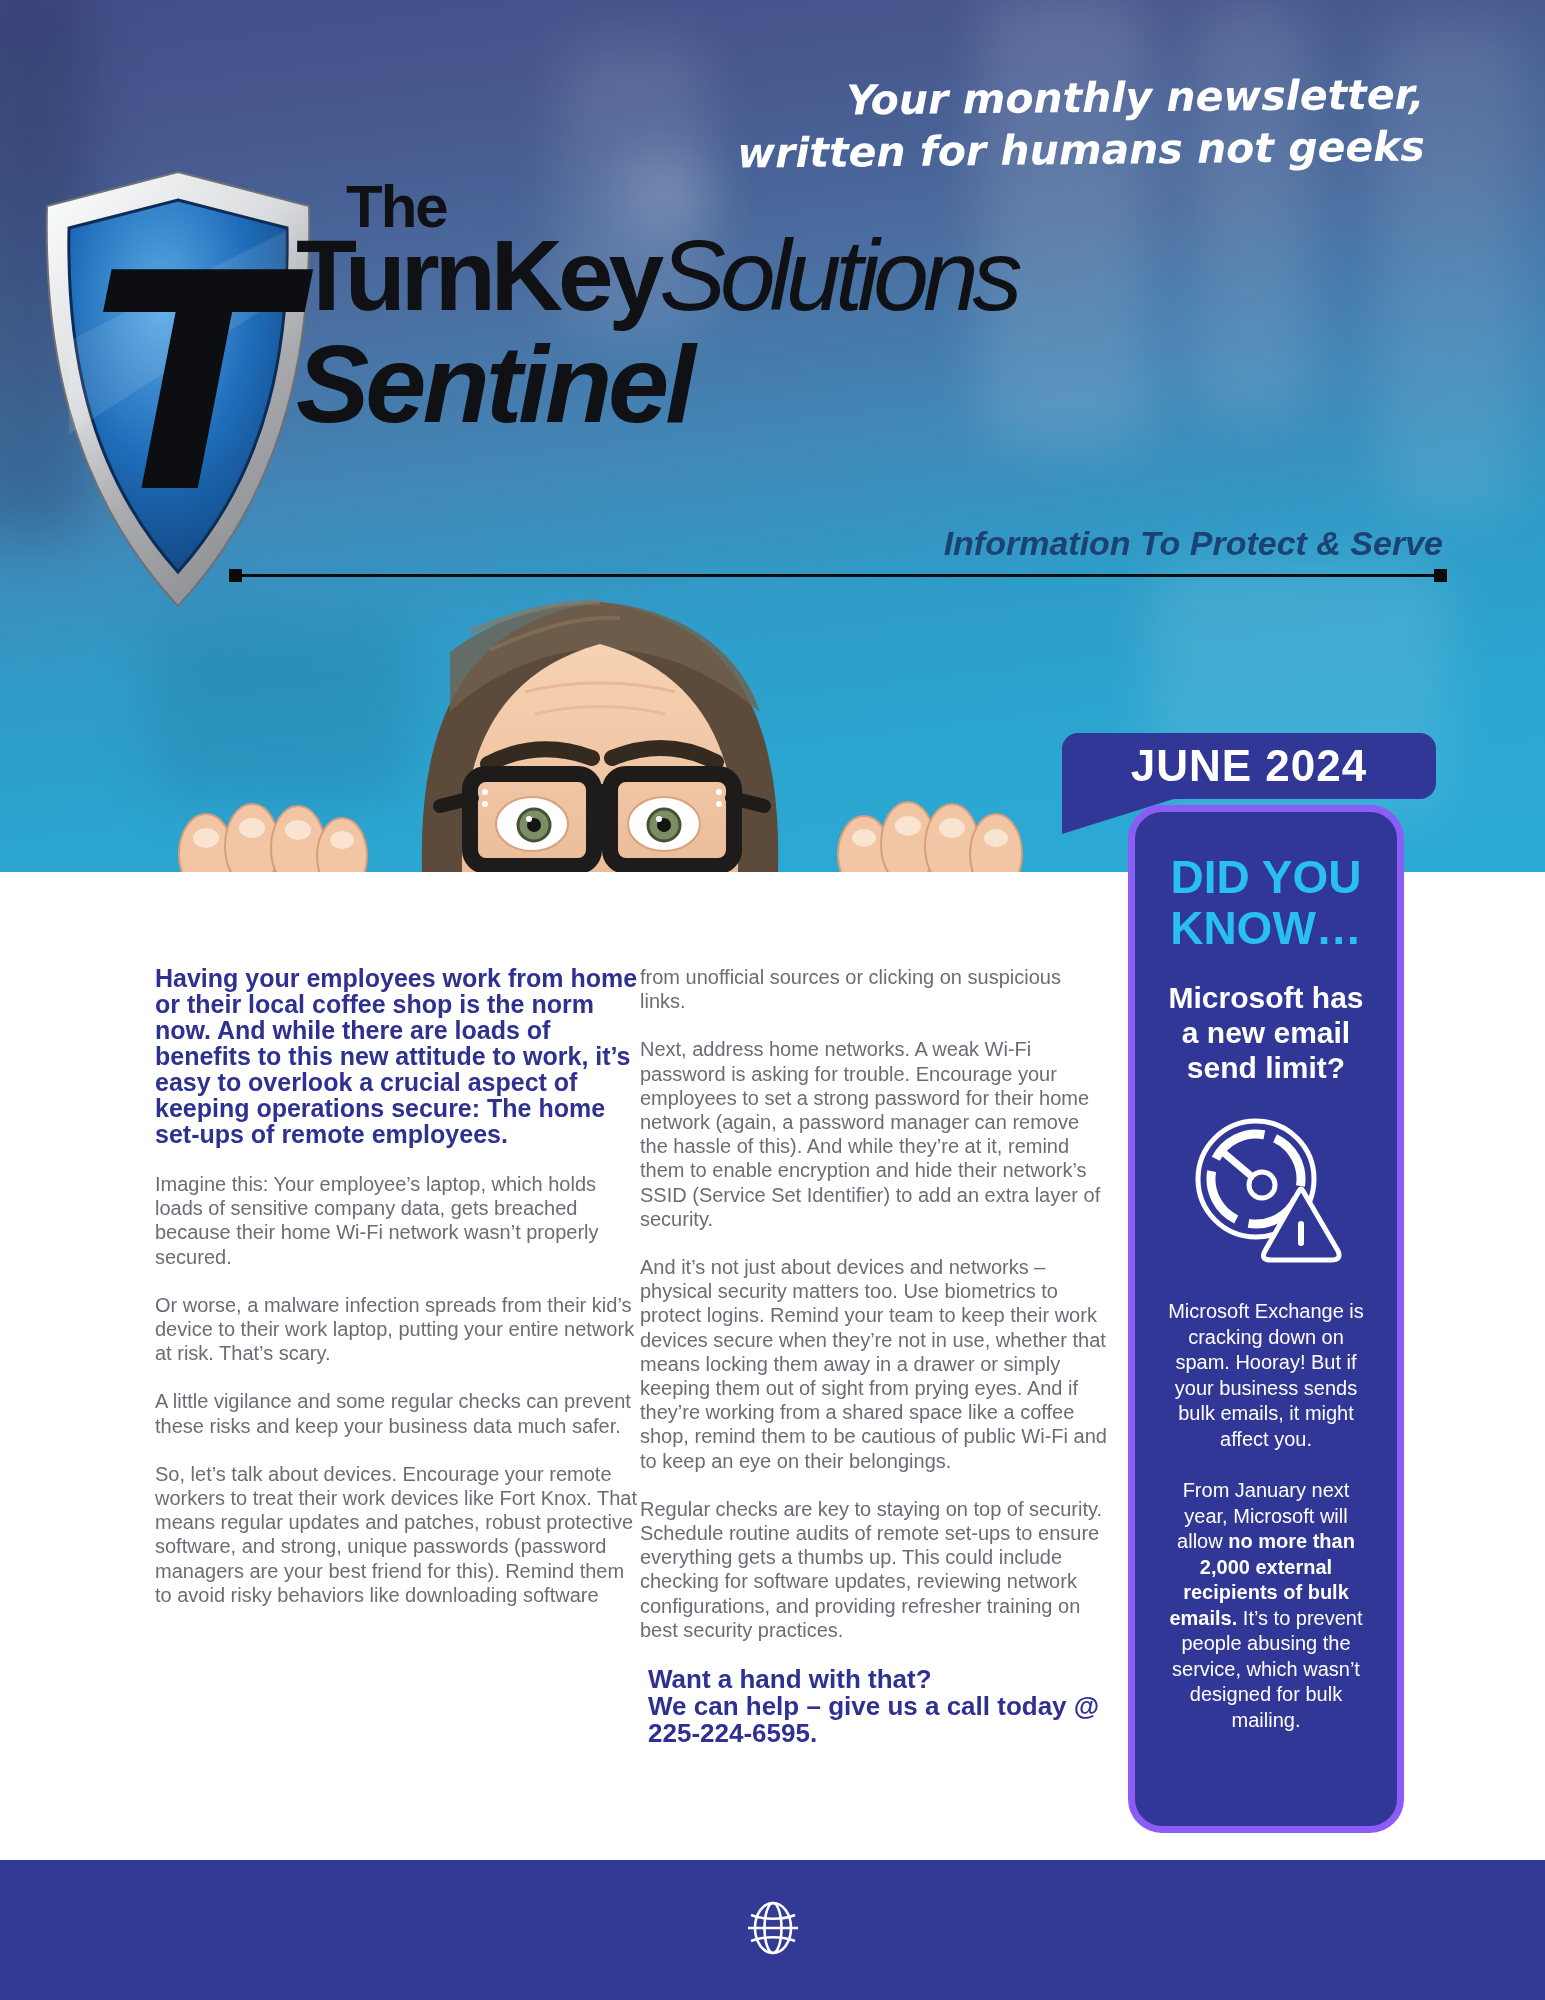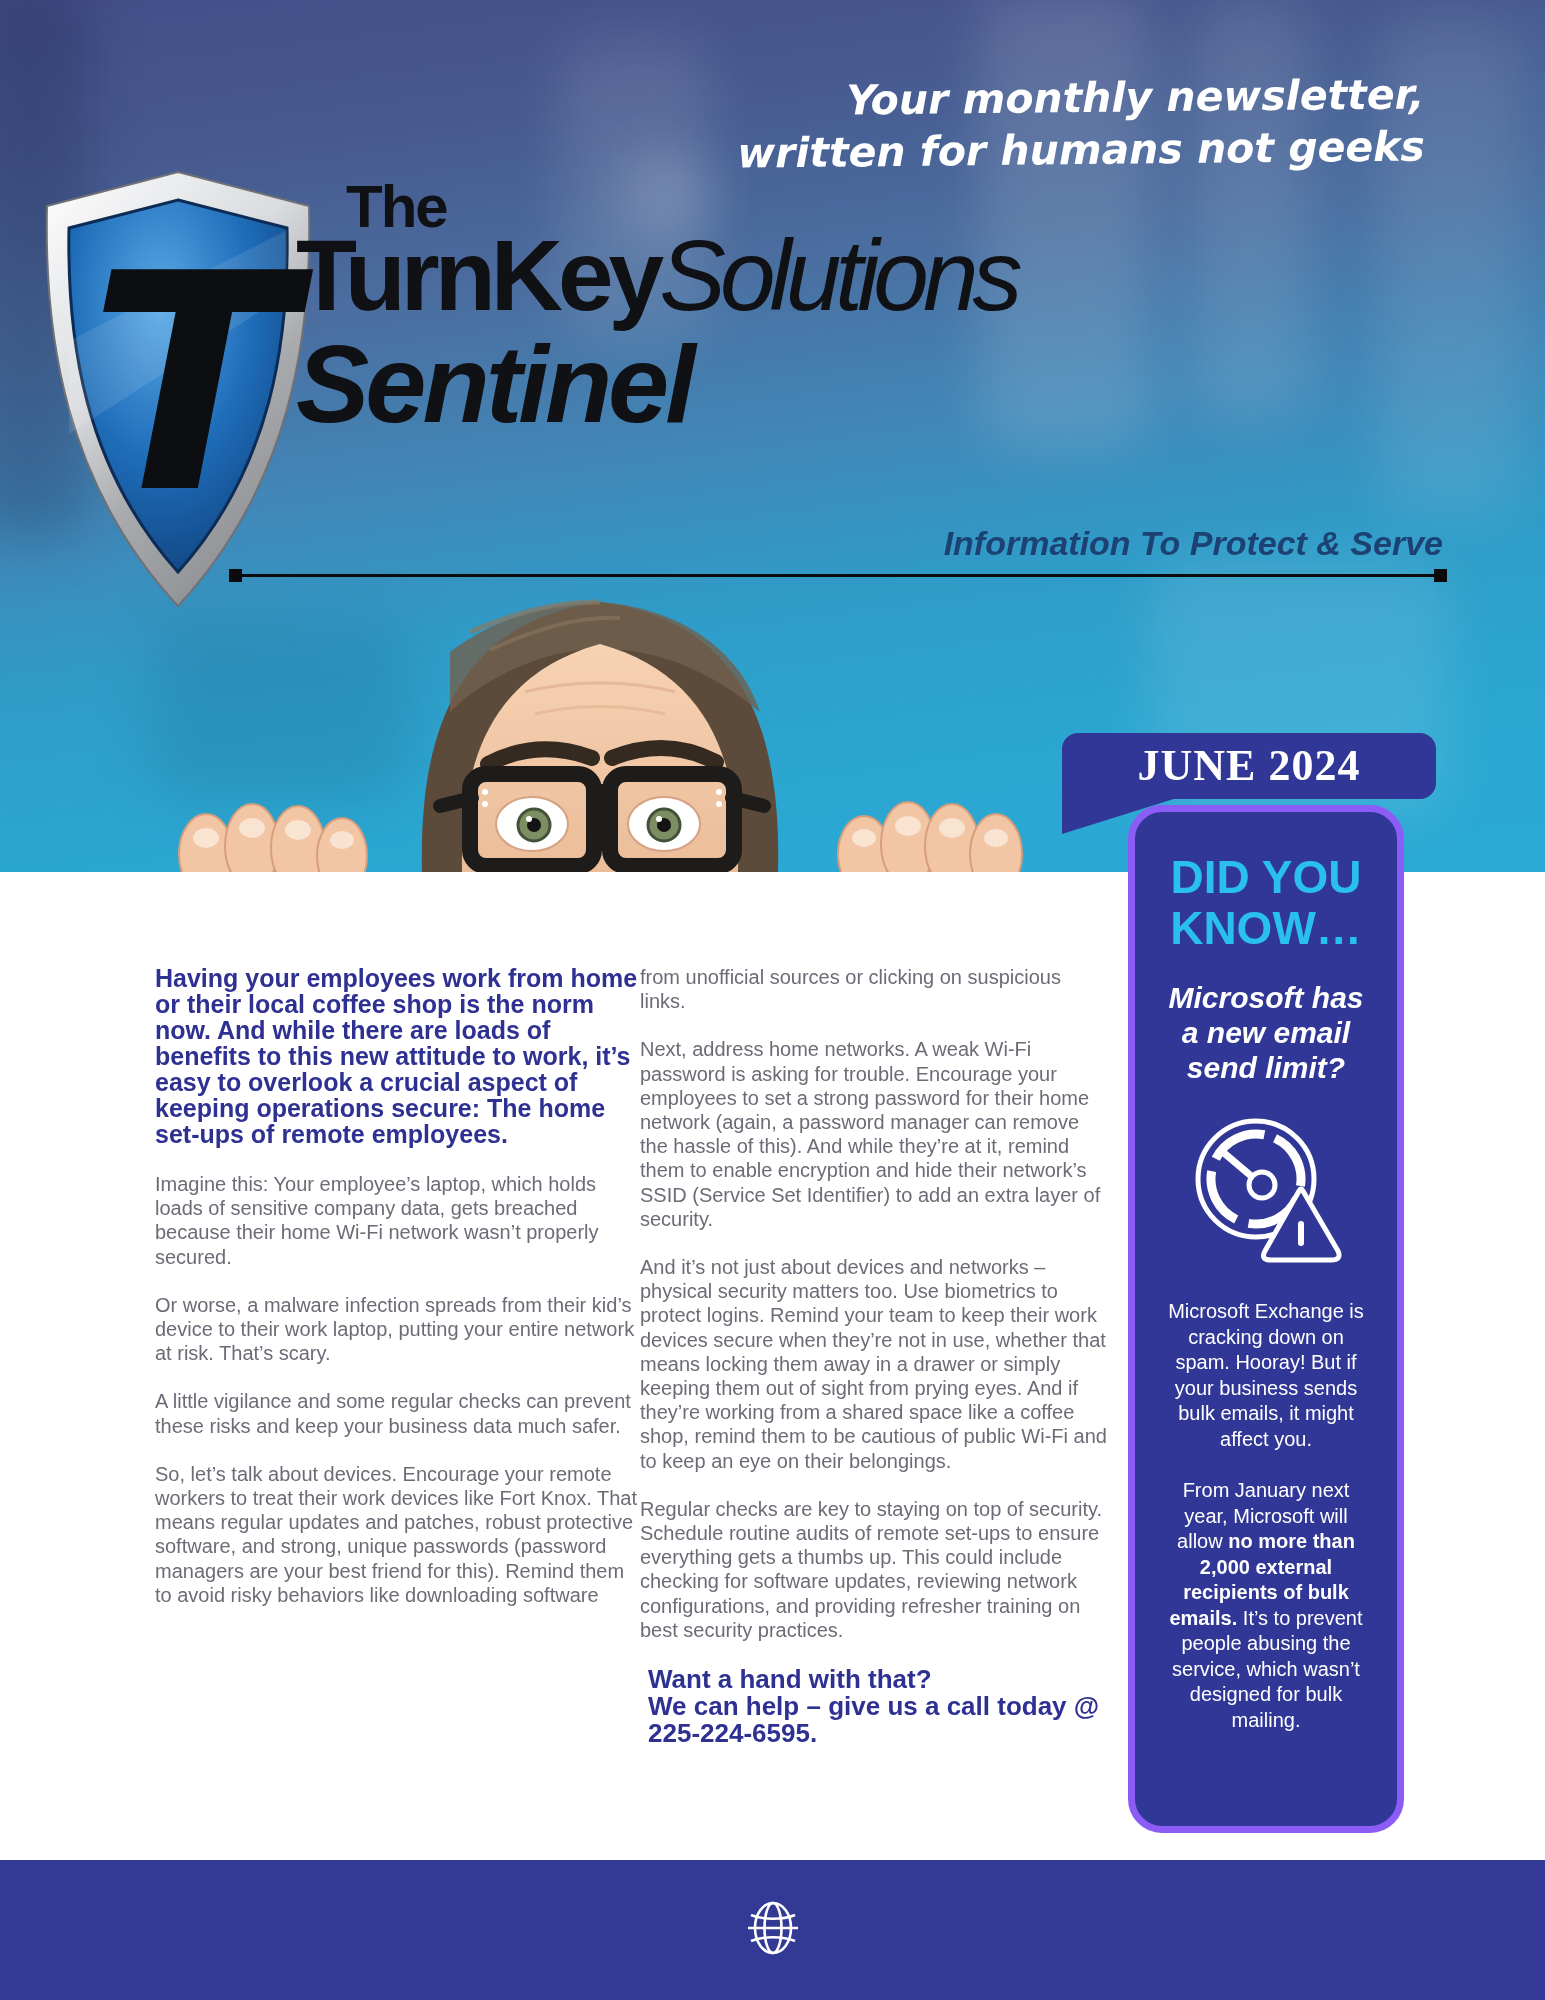--- a/index.html
+++ b/index.html
@@ -27,29 +27,29 @@
   .divider::before,.divider::after{content:"";position:absolute;top:-5px;width:13px;height:13px;background:#0b0b0b;}
   .divider::before{left:-4px;}
   .divider::after{right:-4px;}
 
   .man-svg{position:absolute;left:140px;top:592px;width:900px;height:280px;}
   .shield-svg{position:absolute;left:33px;top:166px;width:290px;height:448px;}
 
   
   .june{position:absolute;left:1062px;top:733px;width:374px;height:66px;background:#313796;
     border-radius:16px 16px 16px 4px;color:#fff;font-size:44px;font-weight:800;letter-spacing:1px;
-    text-align:center;line-height:66px;font-family:Liberation Serif, serif;}
+    text-align:center;line-height:66px;}
   .june-tail{position:absolute;left:1062px;top:797px;width:0;height:0;
     border-top:37px solid #313796;border-right:118px solid transparent;}
 
   
   .did-card{position:absolute;left:1128px;top:805px;width:276px;height:1028px;background:#313796;
     border:7px solid #8b5cf6;border-radius:34px;box-sizing:border-box;text-align:center;color:#ffffff;}
   .did-title{margin:40px 10px 0;font-size:46px;line-height:51px;font-weight:800;color:#29bfee;}
-  .did-sub{margin:26px 24px 12px;font-size:30px;line-height:35px;font-weight:600;font-style:italic;}
+  .did-sub{margin:26px 24px 12px;font-size:30px;line-height:35px;font-weight:600;}
   .did-icon{margin-top:26px;}
   .did-p{margin:26px 32px 0;font-size:20px;line-height:25.5px;font-weight:400;}
   .did-p b{font-weight:800;}
 
   
   .heading{position:absolute;left:157px;top:900px;font-size:39px;font-weight:800;color:#1db9ec;}
   .col-left{position:absolute;left:155px;top:965px;width:484px;}
   .col-right{position:absolute;left:640px;top:965px;width:472px;}
   .intro{font-size:25px;line-height:26px;font-weight:700;color:#2e3192;margin:0 0 25px;}
   .body-p{font-size:20px;line-height:24.2px;color:#6b6c76;margin:0 0 24px;}

